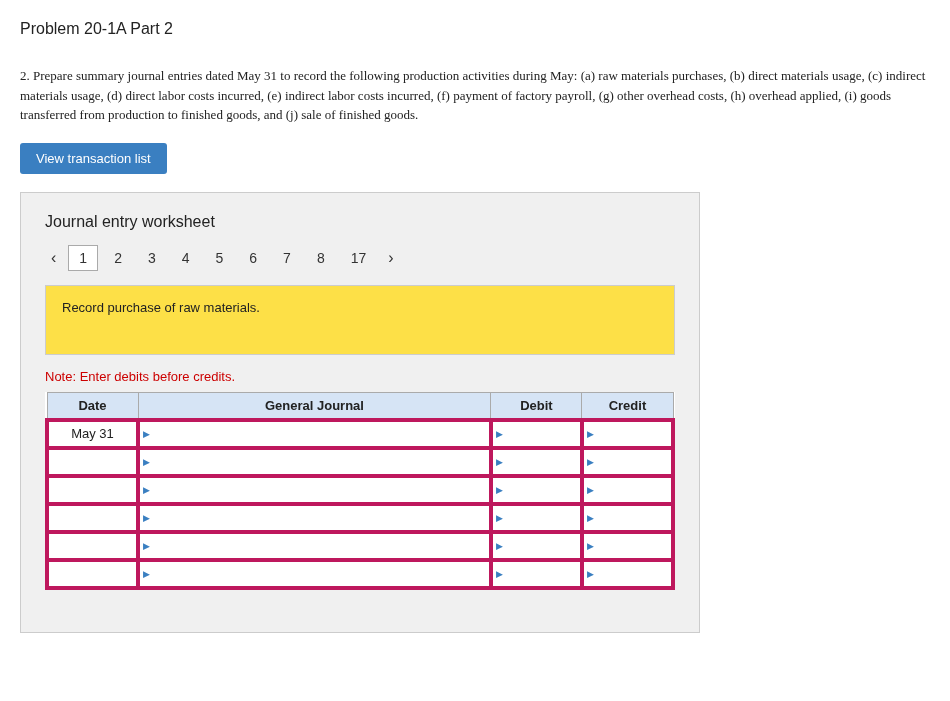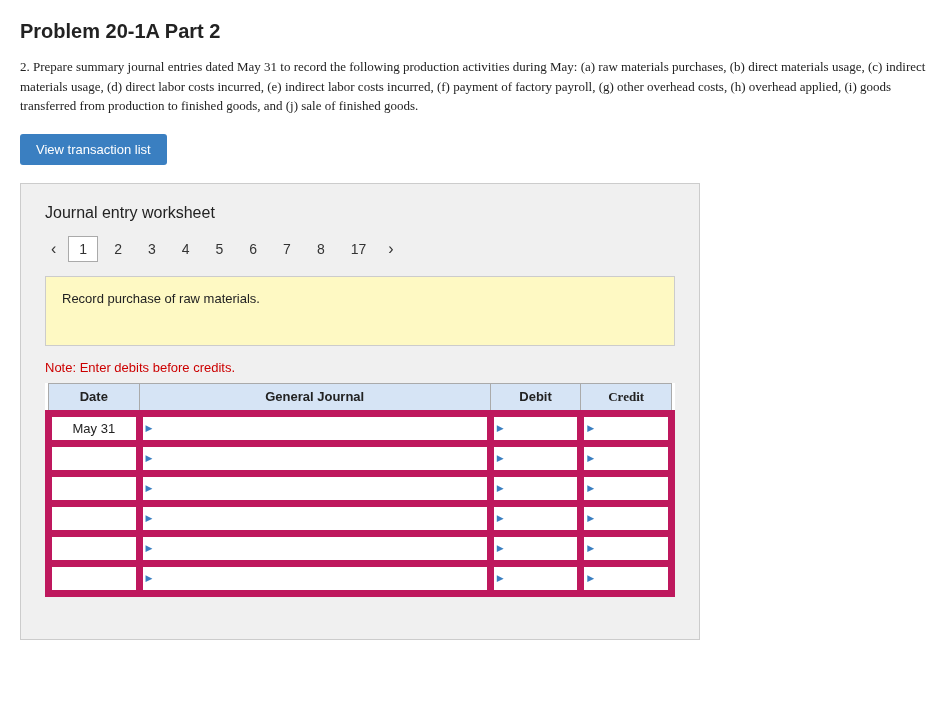--- a/index.html
+++ b/index.html
@@ -5,23 +5,23 @@
     * { box-sizing: border-box; margin: 0; padding: 0; }
     body {
       font-family: Arial, sans-serif;
       font-size: 13px;
       background: #fff;
       color: #222;
       padding: 20px;
       width: 950px;
     }
     .problem-title {
-      font-weight: bold;
-      font-size: 20px;
-      margin-bottom: 14px;
+      font-weight: normal;
+      font-size: 16px;
+      margin-bottom: 28px;
     }
     .problem-description {
       font-size: 13px;
       line-height: 1.5;
       margin-bottom: 18px;
       font-family: Liberation Serif, serif;
     }
     .btn-view-transaction {
       background-color: #3a7fc1;
       color: #fff;
@@ -65,21 +65,21 @@
       border: none;
       background: none;
       font-size: 14px;
     }
     .tab-nav .tab-item.active {
       border: 1px solid #aaa;
       background: #fff;
       font-weight: normal;
     }
     .instruction-box {
-      background: #fef9c3;
+      background: #fde047;
       border: 1px solid #ccc;
       padding: 14px 16px;
       margin-bottom: 14px;
       font-size: 13px;
       min-height: 70px;
     }
     .note-text {
       color: #cc0000;
       font-size: 13px;
       margin-bottom: 8px;
@@ -94,23 +94,23 @@
       background: #d6e4f5;
       border: 1px solid #aaa;
       padding: 5px 8px;
       text-align: center;
       font-size: 13px;
       font-weight: bold;
     }
     .journal-table th.th-date { width: 80px; }
     .journal-table th.th-journal { width: 310px; }
     .journal-table th.th-debit { width: 80px; }
-    .journal-table th.th-credit { width: 80px; font-family: Liberation Serif, serif; }
+    .journal-table th.th-credit { width: 80px; }
     .journal-table td {
-      border: 7px solid #be185d;
+      border: 4px solid #be185d;
       padding: 0;
       height: 28px;
       font-size: 13px;
     }
     .journal-table td.td-date {
       text-align: center;
       vertical-align: middle;
       padding: 4px 6px;
     }
     .journal-table td input {

